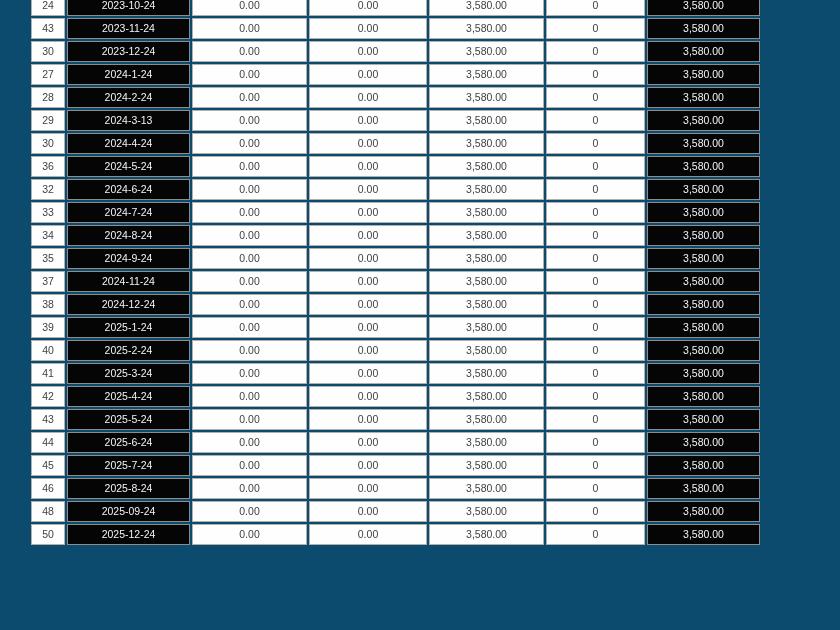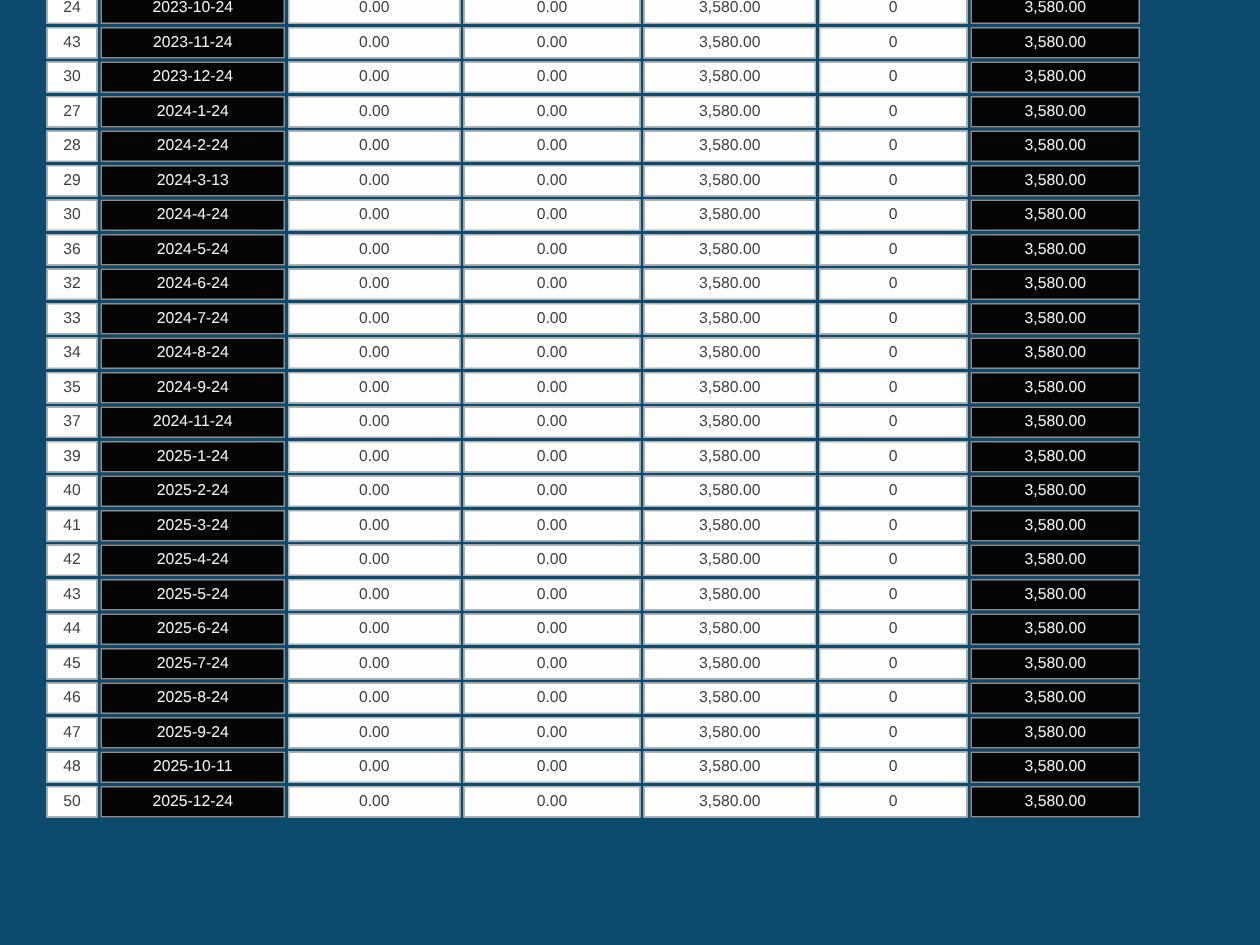--- a/index.html
+++ b/index.html
@@ -170,20 +170,29 @@
         <tr>
           <td class="c0">37</td>
           <td class="c1 dark">2024-11-24</td>
           <td class="c2">0.00</td>
           <td class="c3">0.00</td>
           <td class="c4">3,580.00</td>
           <td class="c5">0</td>
           <td class="c6 dark">3,580.00</td>
         </tr>
         <tr>
+          <td class="c0">38</td>
+          <td class="c1 dark">2024-12-24</td>
+          <td class="c2">0.00</td>
+          <td class="c3">0.00</td>
+          <td class="c4">3,580.00</td>
+          <td class="c5">0</td>
+          <td class="c6 dark">3,580.00</td>
+        </tr>
+        <tr>
           <td class="c0">39</td>
           <td class="c1 dark">2025-1-24</td>
           <td class="c2">0.00</td>
           <td class="c3">0.00</td>
           <td class="c4">3,580.00</td>
           <td class="c5">0</td>
           <td class="c6 dark">3,580.00</td>
         </tr>
         <tr>
           <td class="c0">40</td>
@@ -242,31 +251,22 @@
         <tr>
           <td class="c0">46</td>
           <td class="c1 dark">2025-8-24</td>
           <td class="c2">0.00</td>
           <td class="c3">0.00</td>
           <td class="c4">3,580.00</td>
           <td class="c5">0</td>
           <td class="c6 dark">3,580.00</td>
         </tr>
         <tr>
-          <td class="c0">47</td>
-          <td class="c1 dark">2025-9-24</td>
-          <td class="c2">0.00</td>
-          <td class="c3">0.00</td>
-          <td class="c4">3,580.00</td>
-          <td class="c5">0</td>
-          <td class="c6 dark">3,580.00</td>
-        </tr>
-        <tr>
           <td class="c0">48</td>
-          <td class="c1 dark">2025-10-11</td>
+          <td class="c1 dark">2025-09-24</td>
           <td class="c2">0.00</td>
           <td class="c3">0.00</td>
           <td class="c4">3,580.00</td>
           <td class="c5">0</td>
           <td class="c6 dark">3,580.00</td>
         </tr>
         <tr>
           <td class="c0">50</td>
           <td class="c1 dark">2025-12-24</td>
           <td class="c2">0.00</td>

